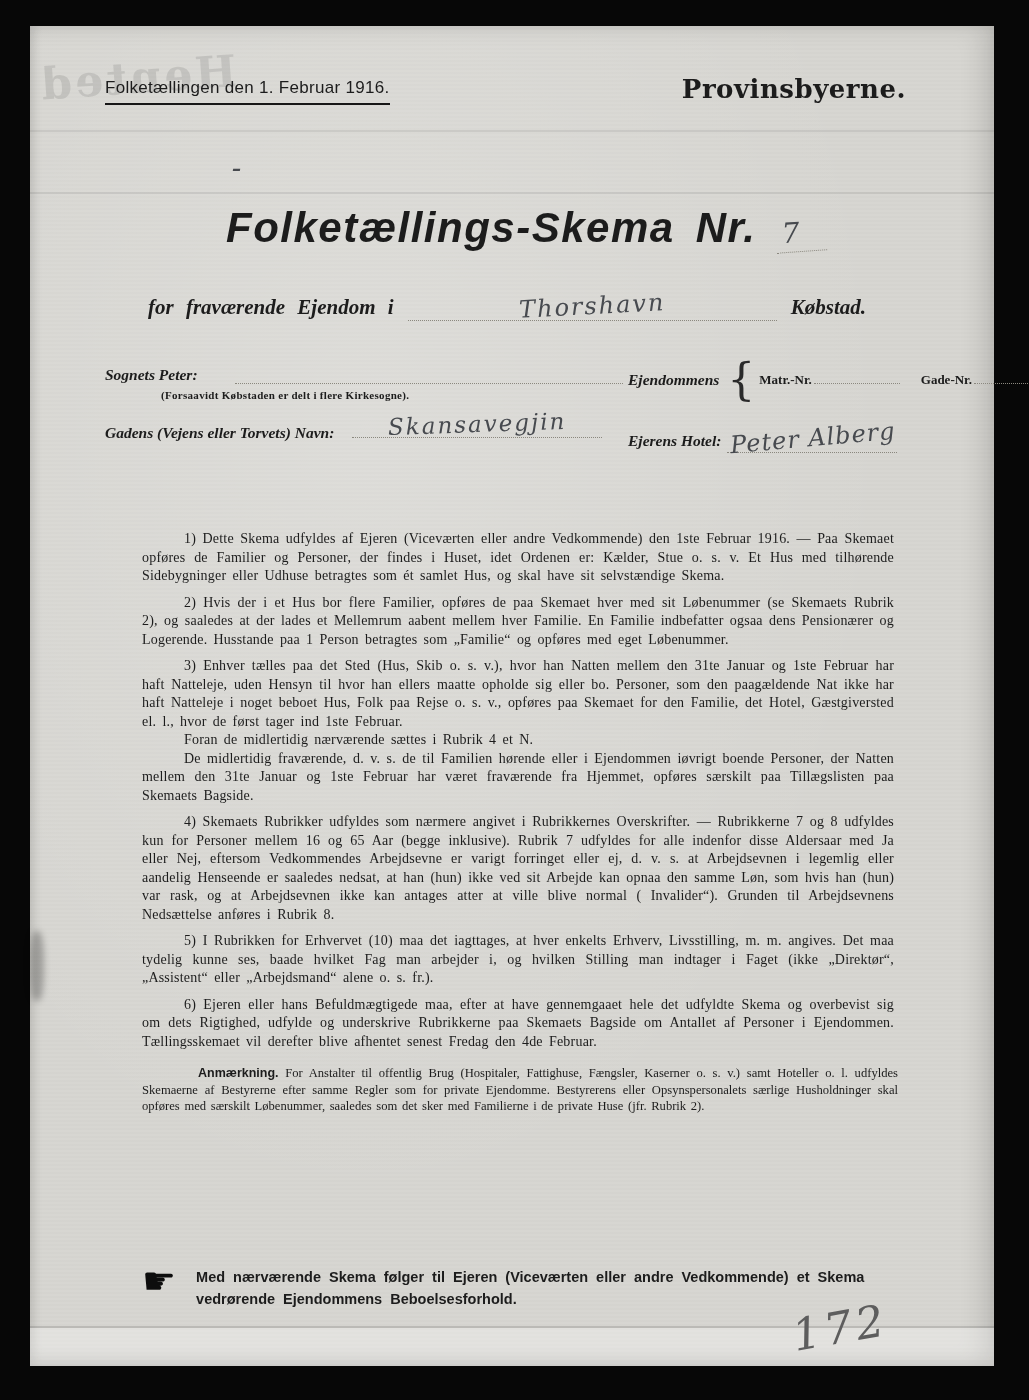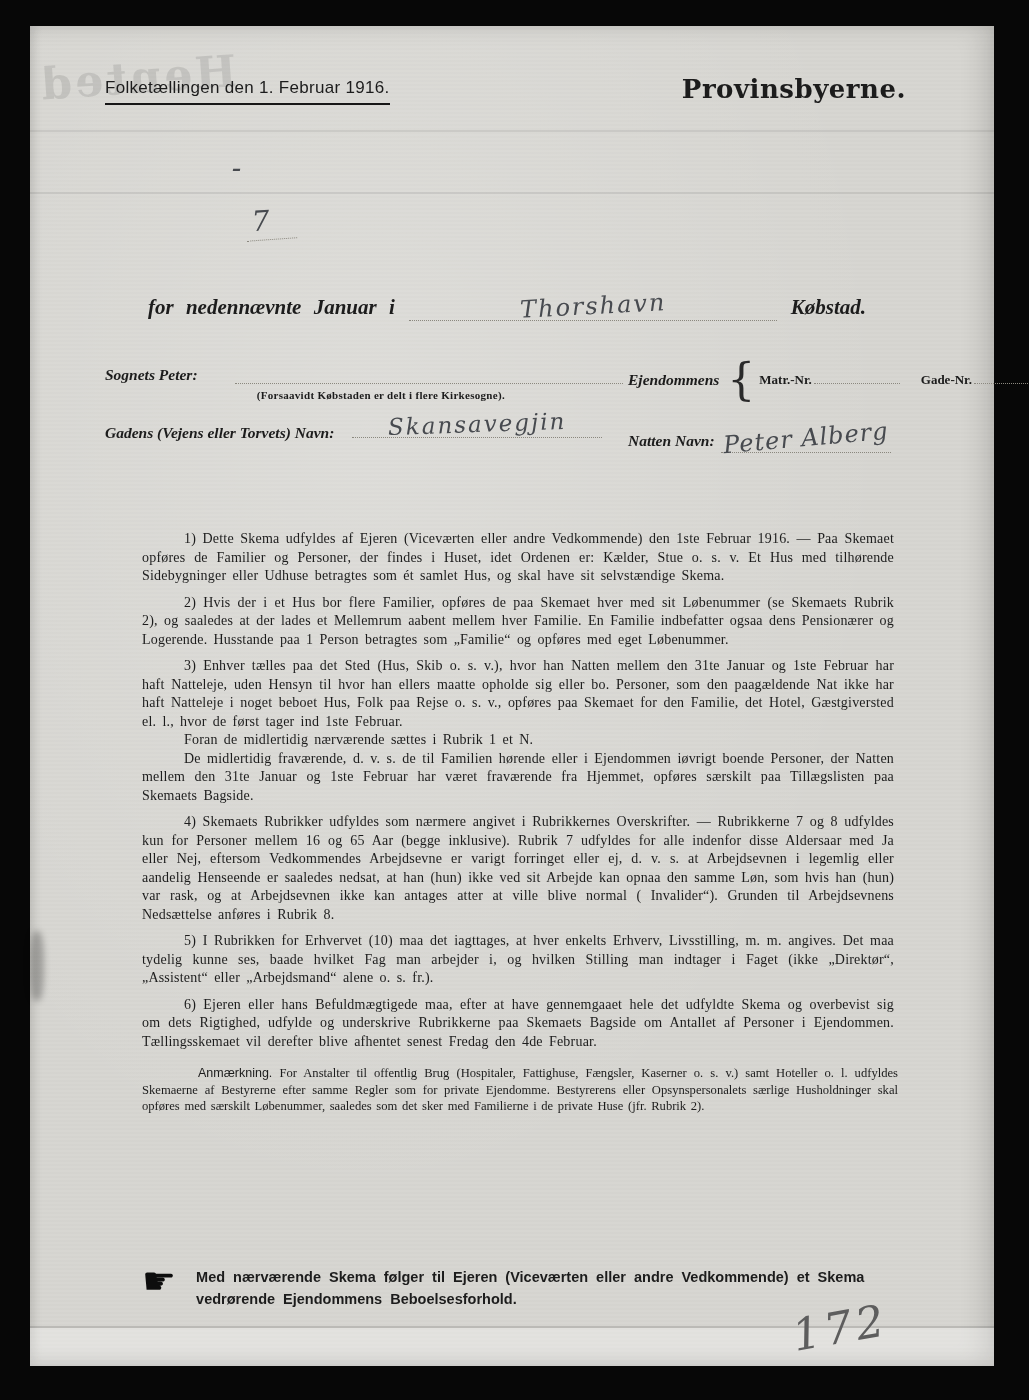--- a/index.html
+++ b/index.html
@@ -49,21 +49,21 @@
     border-bottom:1px dotted #8b887f;padding:0 26px 2px 6px;
   }
   .subtitle-row{position:absolute;left:118px;right:128px;top:266px;display:flex;align-items:baseline;}
   .serif-bold-italic{font-family:"Liberation Serif", serif;font-weight:bold;font-style:italic;}
   .subtitle-prefix{font-size:21px;word-spacing:7px;white-space:nowrap;}
   .subtitle-fill{flex:1;margin:0 14px;border-bottom:1px dotted #8b887f;text-align:center;}
   .subtitle-fill .hw{font-size:24px;letter-spacing:2px;display:inline-block;transform:rotate(-3deg);}
   .subtitle-suffix{font-size:21px;white-space:nowrap;}
   .sognets-label{position:absolute;left:75px;top:340px;font-size:15.5px;white-space:nowrap;}
   .sognets-line{position:absolute;left:205px;top:339px;width:388px;border-bottom:1px dotted #8b887f;height:18px;}
-  .sognets-note{position:absolute;left:115px;top:363px;width:360px;text-align:right;font-size:11px;font-weight:bold;letter-spacing:0.3px;}
+  .sognets-note{position:absolute;left:131px;top:363px;width:360px;text-align:left;font-size:11px;font-weight:bold;letter-spacing:0.3px;}
   .ejendommens-group{position:absolute;left:598px;top:328px;display:flex;align-items:center;}
   .ejendommens-label{font-size:15.5px;white-space:nowrap;}
   .brace{font-family:"DejaVu Serif", serif;font-size:44px;font-weight:200;margin:0 4px 0 8px;color:#2a2a2a;}
   .nr-col{display:flex;flex-direction:row;gap:21px;}
   .nr-row{display:flex;align-items:baseline;}
   .nr-label{font-size:13px;font-weight:bold;font-family:"Liberation Serif", serif;white-space:nowrap;}
   .nr-line{width:86px;border-bottom:1px dotted #8b887f;height:12px;margin-left:2px;}
   .gadens-label{position:absolute;left:75px;top:398px;font-size:15.5px;white-space:nowrap;}
   .gadens-fill{position:absolute;left:322px;top:385px;width:250px;border-bottom:1px dotted #8b887f;text-align:center;}
   .gadens-fill .hw{font-size:23px;letter-spacing:2px;display:inline-block;transform:rotate(-2deg);}
@@ -78,21 +78,21 @@
   }
   .para{
     margin:0 4px 8px 0;font-size:14px;line-height:18.5px;text-align:justify;
     text-indent:42px;word-spacing:2.5px;letter-spacing:0.2px;
   }
   .para.tight{margin-bottom:0;}
   .remark{
     margin:14px 0 0 0;font-size:12.6px;line-height:16.5px;text-align:justify;
     text-indent:56px;word-spacing:1.5px;
   }
-  .remark-label{font-family:"Liberation Sans", sans-serif;font-weight:normal;font-size:12.5px;}
+  .remark-label{font-family:"Liberation Sans", sans-serif;font-weight:bold;font-size:12.5px;}
   .footer-note{position:absolute;left:112px;top:1240px;display:flex;align-items:flex-start;}
   .manicule{font-size:38px;line-height:30px;margin-right:20px;color:#0d0d0d;}
   .manicule::before{content:"☛";}
   .note-text{
     width:690px;font-family:"Liberation Sans", sans-serif;font-weight:bold;
     font-size:14.5px;line-height:22px;word-spacing:4px;
   }
   .bottom-strip{position:absolute;left:0;right:0;top:1302px;height:38px;background:rgba(255,255,255,0.30);}
   .crease-line{position:absolute;left:0;right:0;top:1300px;height:2px;background:rgba(0,0,0,0.13);}
   .pencil-number{
@@ -109,25 +109,26 @@
   <div class="streak" style="top:104px"></div>
   <div class="streak" style="top:166px"></div>
   <div class="smudge"></div>
 
   <div class="header-left">Folketællingen den 1. Februar 1916.</div>
   <div class="header-right">Provinsbyerne.</div>
 
   <div class="hand-dash handwriting">–</div>
 
   <div class="title-row">
+    <span class="title-main">Folketællings-Skema Nr.</span>
     <span class="title-number handwriting">7</span>
   </div>
 
   <div class="subtitle-row">
-    <span class="subtitle-prefix serif-bold-italic">for nedennævnte Januar i</span>
+    <span class="subtitle-prefix serif-bold-italic">for fraværende Ejendom i</span>
     <span class="subtitle-fill"><span class="hw handwriting">Thorshavn</span></span>
     <span class="subtitle-suffix serif-bold-italic">Købstad.</span>
   </div>
 
   <div class="sognets-label serif-bold-italic">Sognets Peter:</div>
   <div class="sognets-line"></div>
   <div class="sognets-note">(Forsaavidt Købstaden er delt i flere Kirkesogne).</div>
 
   <div class="ejendommens-group">
     <span class="ejendommens-label serif-bold-italic">Ejendommens</span>
@@ -141,29 +142,29 @@
         <span class="nr-label">Gade-Nr.</span>
         <span class="nr-line"></span>
       </span>
     </span>
   </div>
 
   <div class="gadens-label serif-bold-italic">Gadens (Vejens eller Torvets) Navn:</div>
   <div class="gadens-fill"><span class="hw handwriting">Skansavegjin</span></div>
 
   <div class="ejerens-group">
-    <span class="ejerens-label serif-bold-italic">Natten Navn:</span>
+    <span class="ejerens-label serif-bold-italic">Ejerens Hotel:</span>
     <span class="ejerens-fill"><span class="hw handwriting">Peter Alberg</span></span>
   </div>
 
   <div class="rules">
     <p class="para">1) Dette Skema udfyldes af Ejeren (Viceværten eller andre Vedkommende) den 1ste Februar 1916. — Paa Skemaet opføres de Familier og Personer, der findes i Huset, idet Ordenen er: Kælder, Stue o. s. v. Et Hus med tilhørende Sidebygninger eller Udhuse betragtes som ét samlet Hus, og skal have sit selvstændige Skema.</p>
     <p class="para">2) Hvis der i et Hus bor flere Familier, opføres de paa Skemaet hver med sit Løbenummer (se Skemaets Rubrik 2), og saaledes at der lades et Mellemrum aabent mellem hver Familie. En Familie indbefatter ogsaa dens Pensionærer og Logerende. Husstande paa 1 Person betragtes som „Familie“ og opføres med eget Løbenummer.</p>
     <p class="para tight">3) Enhver tælles paa det Sted (Hus, Skib o. s. v.), hvor han Natten mellem den 31te Januar og 1ste Februar har haft Natteleje, uden Hensyn til hvor han ellers maatte opholde sig eller bo. Personer, som den paagældende Nat ikke har haft Natteleje i noget beboet Hus, Folk paa Rejse o. s. v., opføres paa Skemaet for den Familie, det Hotel, Gæstgiversted el. l., hvor de først tager ind 1ste Februar.</p>
-    <p class="para tight">Foran de midlertidig nærværende sættes i Rubrik 1 et N.</p>
+    <p class="para tight">Foran de midlertidig nærværende sættes i Rubrik 4 et N.</p>
     <p class="para">De midlertidig fraværende, d. v. s. de til Familien hørende eller i Ejendommen iøvrigt boende Personer, der Natten mellem den 31te Januar og 1ste Februar har været fraværende fra Hjemmet, opføres særskilt paa Tillægslisten paa Skemaets Bagside.</p>
     <p class="para">4) Skemaets Rubrikker udfyldes som nærmere angivet i Rubrikkernes Overskrifter. — Rubrikkerne 7 og 8 udfyldes kun for Personer mellem 16 og 65 Aar (begge inklusive). Rubrik 7 udfyldes for alle indenfor disse Aldersaar med Ja eller Nej, eftersom Vedkommendes Arbejdsevne er varigt forringet eller ej, d. v. s. at Arbejdsevnen i legemlig eller aandelig Henseende er saaledes nedsat, at han (hun) ikke ved sit Arbejde kan opnaa den samme Løn, som hvis han (hun) var rask, og at Arbejdsevnen ikke kan antages atter at ville blive normal ( Invalider“). Grunden til Arbejdsevnens Nedsættelse anføres i Rubrik 8.</p>
     <p class="para">5) I Rubrikken for Erhvervet (10) maa det iagttages, at hver enkelts Erhverv, Livsstilling, m. m. angives. Det maa tydelig kunne ses, baade hvilket Fag man arbejder i, og hvilken Stilling man indtager i Faget (ikke „Direktør“, „Assistent“ eller „Arbejdsmand“ alene o. s. fr.).</p>
     <p class="para">6) Ejeren eller hans Befuldmægtigede maa, efter at have gennemgaaet hele det udfyldte Skema og overbevist sig om dets Rigtighed, udfylde og underskrive Rubrikkerne paa Skemaets Bagside om Antallet af Personer i Ejendommen. Tællingsskemaet vil derefter blive afhentet senest Fredag den 4de Februar.</p>
     <p class="remark"><span class="remark-label">Anmærkning.</span> <span>For Anstalter til offentlig Brug (Hospitaler, Fattighuse, Fængsler, Kaserner o. s. v.) samt Hoteller o. l. udfyldes Skemaerne af Bestyrerne efter samme Regler som for private Ejendomme. Bestyrerens eller Opsynspersonalets særlige Husholdninger skal opføres med særskilt Løbenummer, saaledes som det sker med Familierne i de private Huse (jfr. Rubrik 2).</span></p>
   </div>
 
   <div class="footer-note">
     <span class="manicule"></span>
     <div class="note-text">Med nærværende Skema følger til Ejeren (Viceværten eller andre Vedkommende) et Skema vedrørende Ejendommens Beboelsesforhold.</div>

